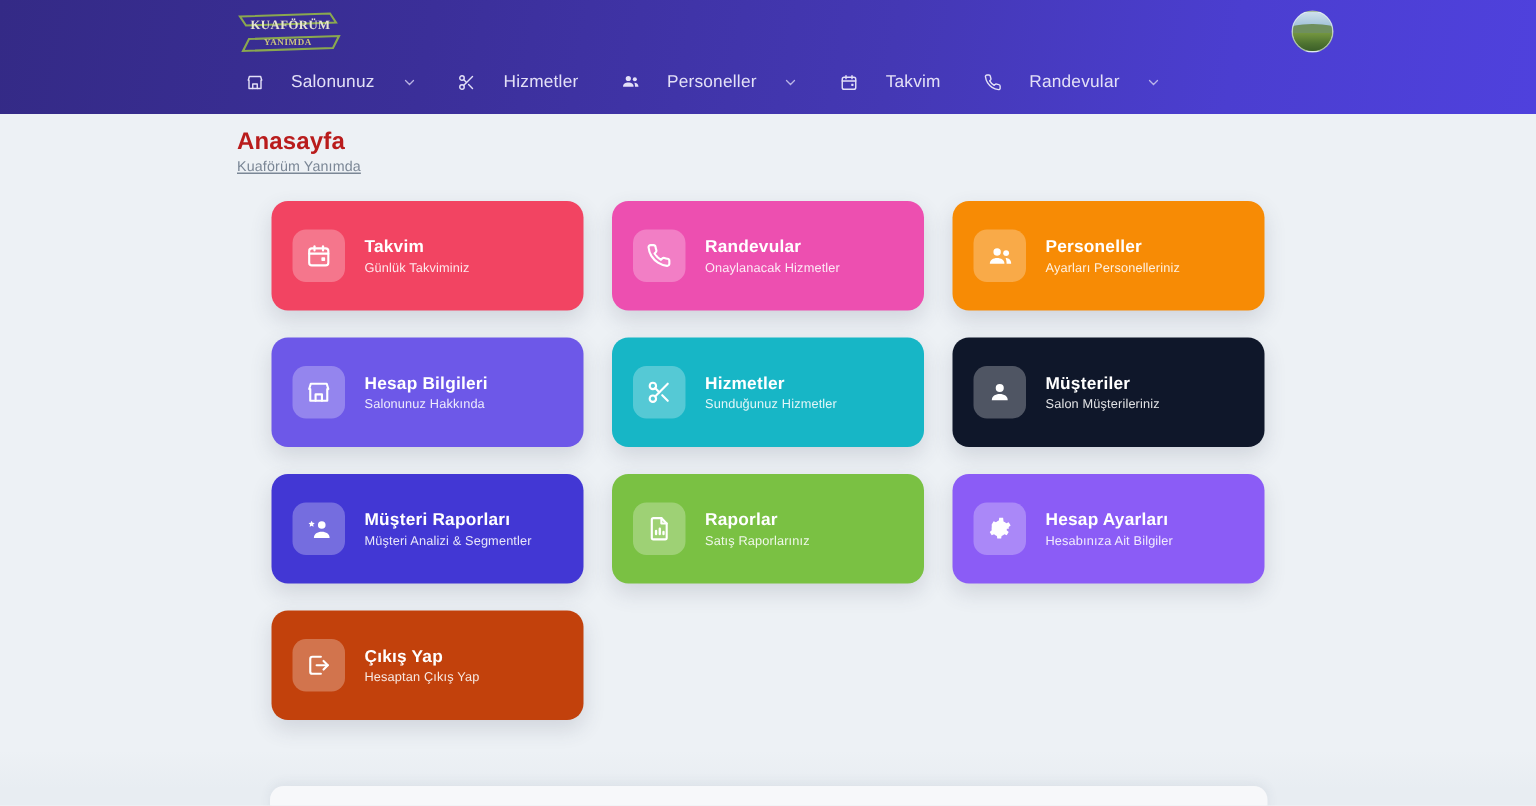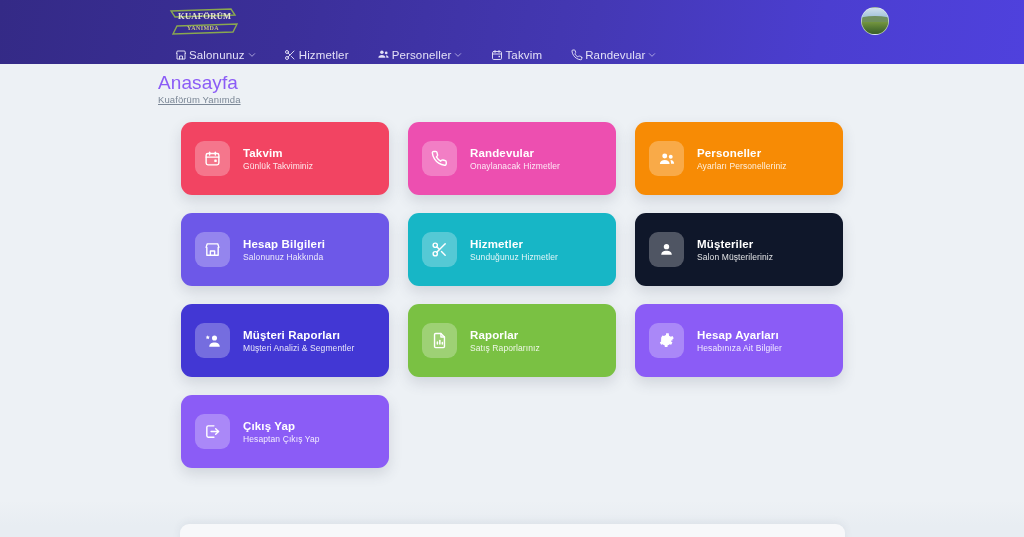--- a/index.html
+++ b/index.html
@@ -12,24 +12,23 @@
 
   body {
     font-family: "Liberation Sans", sans-serif;
     background: #edf1f5;
     position: relative;
   }
 
   
   .navbar {
     position: relative;
-    height: 64px;
+    height: 76px;
     background: linear-gradient(100deg, #342a86 0%, #3b2f99 28%, #4438b4 58%, #4b3ed0 80%, #4f41dd 100%);
     overflow: hidden;
-    padding-left: 11px;
   }
 
   .nav-inner {
     position: relative;
     width: 100%;
     height: 100%;
   }
 
   .logo {
     position: absolute;
@@ -48,21 +47,21 @@
     left: 160px;
     top: 46px;
     display: flex;
     align-items: center;
     gap: 22px;
   }
 
   .nav-item {
     display: flex;
     align-items: center;
-    gap: 2px;
+    gap: 18px;
     color: #e3e0f7;
     font-size: 11.5px;
     letter-spacing: 0.15px;
     white-space: nowrap;
     cursor: pointer;
     padding: 2px 3px;
   }
   .nav-item .nico {
     display: inline-flex;
     align-items: center;
@@ -103,23 +102,23 @@
   }
 
   
   .page {
     position: relative;
     padding-left: 158px;
     padding-top: 9px;
   }
 
   .page-title {
-    color: #8b5cf6;
-    font-size: 19px;
-    font-weight: 400;
+    color: #b91c1c;
+    font-size: 16px;
+    font-weight: 700;
     letter-spacing: 0.1px;
     line-height: 20px;
   }
   .page-subtitle {
     color: #7b8796;
     font-size: 9.5px;
     letter-spacing: 0.1px;
     margin-top: 1px;
     text-decoration: underline;
   }
@@ -433,21 +432,21 @@
         <svg width="17" height="17" viewBox="0 0 24 24" fill="#fff">
           <path d="M12 8.4a3.6 3.6 0 1 0 0 7.2 3.6 3.6 0 0 0 0-7.2zm9.3 3.6c0-.6-.05-1.15-.15-1.7l2.05-1.55-2-3.45-2.4 1a8.9 8.9 0 0 0-2.9-1.7L15.5.9h-4l-.4 2.7a8.9 8.9 0 0 0-2.9 1.7l-2.4-1-2 3.45L3.85 10.3c-.1.55-.15 1.1-.15 1.7s.05 1.15.15 1.7L1.8 15.25l2 3.45 2.4-1a8.9 8.9 0 0 0 2.9 1.7l.4 2.7h4l.4-2.7a8.9 8.9 0 0 0 2.9-1.7l2.4 1 2-3.45-2.05-1.55c.1-.55.15-1.1.15-1.7z" transform="scale(0.92) translate(1,1)"></path>
         </svg>
       </div>
       <div class="card-text">
         <div class="card-title">Hesap Ayarları</div>
         <div class="card-sub">Hesabınıza Ait Bilgiler</div>
       </div>
     </div>
 
-    <div class="card card-logout" style="background:#8b5cf6">
+    <div class="card card-logout" style="background:#c2410c">
       <div class="card-icon">
         <svg width="17" height="17" viewBox="0 0 24 24" fill="none" stroke="#fff" stroke-width="2" stroke-linecap="round" stroke-linejoin="round">
           <path d="M14 4H6a2 2 0 0 0-2 2v12a2 2 0 0 0 2 2h8"></path>
           <path d="M16.5 8l4 4-4 4"></path>
             <path d="M20.5 12H10"></path>
         </svg>
       </div>
       <div class="card-text">
         <div class="card-title">Çıkış Yap</div>
         <div class="card-sub">Hesaptan Çıkış Yap</div>

